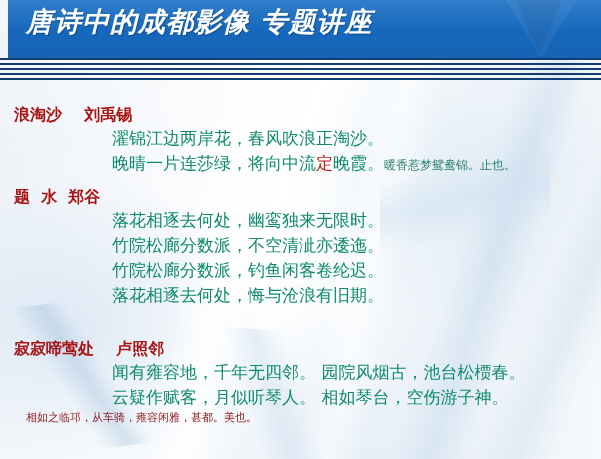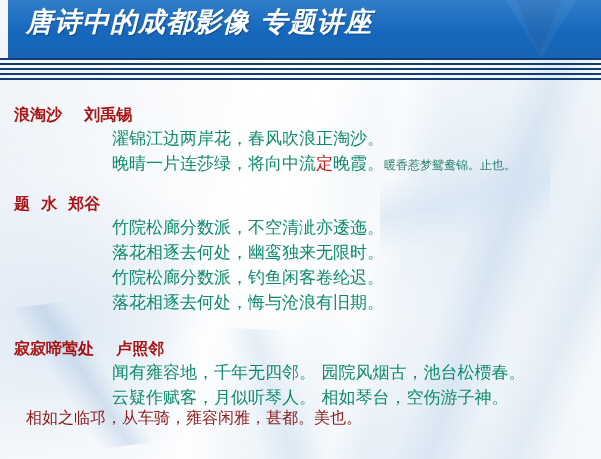--- a/index.html
+++ b/index.html
@@ -189,29 +189,29 @@
     color: #c01818;
   }
   .note-inline {
     font-family: "DejaVu Sans", "Liberation Sans", sans-serif;
     font-size: 12px;
     color: #2c7f6d;
     white-space: pre;
   }
   .poem-note {
     font-family: "DejaVu Sans", "Liberation Sans", sans-serif;
-    font-size: 16px;
+    font-size: 11px;
     color: #8b1a1a;
     padding-left: 26px;
     line-height: 16px;
     white-space: pre;
   }
 
   #block-1 { top: 22px; }
-  #block-2 { top: 111px; }
+  #block-2 { top: 104px; }
   #block-3 { top: 256px; }
 </style>
 </head>
 <body>
 
 <div id="slide">
 
   <div class="bg-layer bg-base"></div>
   <div class="bg-layer bg-glow-a"></div>
   <div class="bg-layer bg-glow-b"></div>
@@ -240,22 +240,22 @@
   <div class="content">
 
     <div class="poem-block" id="block-1">
       <div class="poem-title">浪淘沙    刘禹锡</div>
       <div class="poem-line">濯锦江边两岸花，春风吹浪正淘沙。</div>
       <div class="poem-line"><span>晚晴一片连莎绿，将向中流</span><span class="hl">定</span><span>晚霞。</span><span class="note-inline">暖香惹梦鸳鸯锦。</span><span class="note-inline ul">止也</span><span class="note-inline">。</span></div>
     </div>
 
     <div class="poem-block" id="block-2">
       <div class="poem-title">题  水  郑谷</div>
+      <div class="poem-line">落花相逐去何处，幽鸾独来无限时。</div>
       <div class="poem-line">竹院松廊分数派，不空清泚亦逶迤。</div>
-      <div class="poem-line">落花相逐去何处，幽鸾独来无限时。</div>
       <div class="poem-line">竹院松廊分数派，钓鱼闲客卷纶迟。</div>
       <div class="poem-line">落花相逐去何处，悔与沧浪有旧期。</div>
     </div>
 
     <div class="poem-block" id="block-3">
       <div class="poem-title">寂寂啼莺处    卢照邻</div>
       <div class="poem-line">闻有雍容地，千年无四邻。 园院风烟古，池台松槚春。</div>
       <div class="poem-line">云疑作赋客，月似听琴人。 相如琴台，空伤游子神。</div>
       <div class="poem-note">相如之临邛，从车骑，雍容闲雅，甚都。美也。</div>
     </div>

